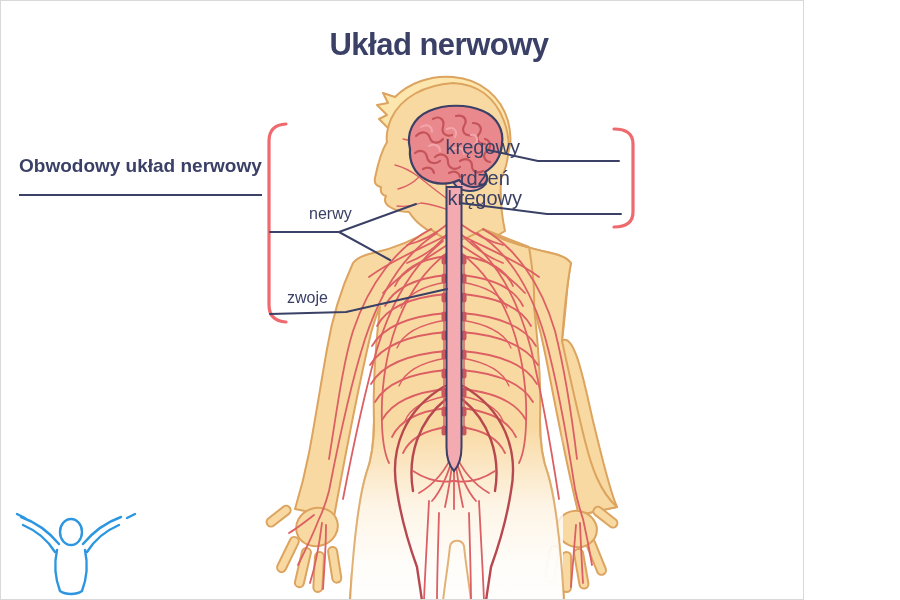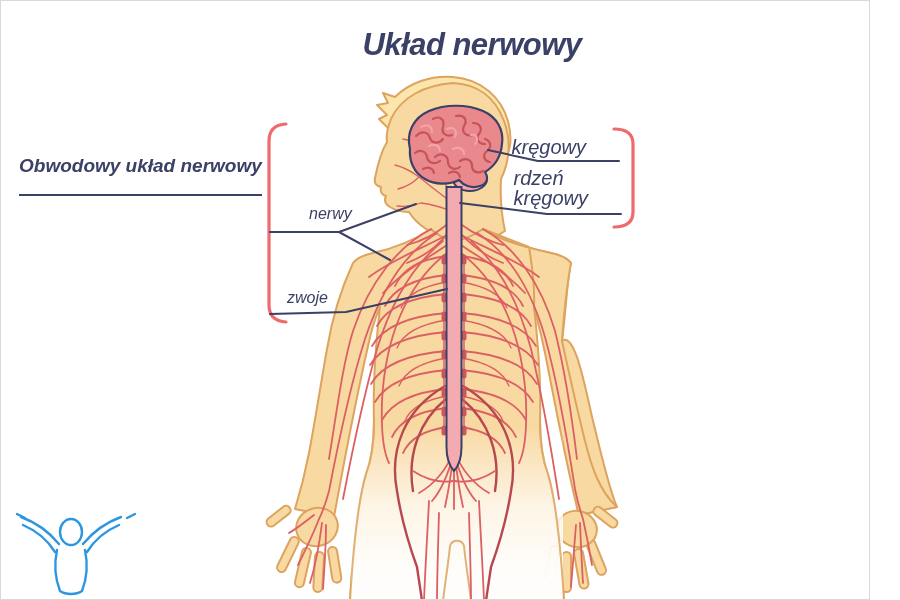--- a/index.html
+++ b/index.html
@@ -1,32 +1,32 @@
 <!DOCTYPE html>
 <html style="--navy: #3a4066; --accent-red: #ef6a6e; --nerve-red: #dc5f64; --nerve-dark: #b8484f; --skin: #f9d9a2; --skin-outline: #dca45f; --hair: #fce6ad; --brain-fill: #e9888d; --brain-fold: #c4545a; --cord-fill: #f3aab0; --logo-blue: #2d96e0; --ink: #1c1c1c;"><head>
 <meta charset="utf-8">
 <style>
   :root{
     --navy:#3a4066; --accent-red:#ef6a6e; --nerve-red:#dc5f64; --nerve-dark:#b8484f;
     --skin:#f9d9a2; --skin-outline:#dca45f; --hair:#fce6ad; --brain-fill:#e9888d;
     --brain-fold:#c4545a; --cord-fill:#f3aab0; --logo-blue:#2d96e0; --ink:#1c1c1c;
   }
   html,body{margin:0;padding:0;background:#fff;}
-  .canvas{position:relative;width:870px;height:600px;background:#fff;
+  .canvas{position:relative;width:804px;height:600px;background:#fff;
     border:1px solid #d9d9d9;box-sizing:border-box;overflow:hidden;
-    font-family:"Liberation Sans",sans-serif;font-style:italic;}
+    font-family:"Liberation Sans",sans-serif;}
   .art{position:absolute;left:0;top:0;}
   .lbl{position:absolute;color:var(--navy,#3a4066);line-height:1.05;white-space:nowrap;}
   .title{left:74px;right:0;top:28px;text-align:center;font-size:31px;font-weight:bold;letter-spacing:-0.5px;}
   .peripheral{left:18px;top:155px;font-size:19px;font-weight:bold;border-bottom:2px solid var(--navy,#3a4066);padding-bottom:18px;}
   .central{left:657px;top:156px;font-size:20px;letter-spacing:-0.4px;}
   .nerwy{left:286px;top:205px;font-size:16px;margin-left:22px;}
   .zwoje{left:286px;top:289px;font-size:16px;}
   .mozgowie{right:283px;top:136px;font-size:20px;}
-  .rdzen{right:281px;top:167px;font-size:20px;text-align:left;white-space:pre-line;line-height:20px;}
+  .rdzen{right:281px;top:167px;font-size:20px;text-align:center;white-space:pre-line;line-height:20px;}
   .logo{position:absolute;left:0;top:500px;width:260px;height:95px;}
   
   .skin{fill:var(--skin,#f9d9a2);stroke:var(--skin-outline,#dca45f);stroke-width:2;stroke-linejoin:round;}
   .hairfill{fill:var(--hair,#fce6ad);stroke:var(--skin-outline,#dca45f);stroke-width:2;stroke-linejoin:round;}
   .nv{stroke:var(--nerve-red,#dc5f64);stroke-width:1.8;fill:none;stroke-linecap:round;}
   .nvt{stroke:var(--nerve-red,#dc5f64);stroke-width:1.3;fill:none;stroke-linecap:round;}
   .nvd{stroke:var(--nerve-dark,#b8484f);stroke-width:2.4;fill:none;stroke-linecap:round;}
   .chain{stroke:#d25c61;stroke-width:1.4;fill:none;}
   .knots{stroke:#cc565e;stroke-width:5;fill:none;stroke-linecap:round;stroke-dasharray:5 14;}
   .cord{fill:var(--cord-fill,#f3aab0);stroke:var(--navy,#3a4066);stroke-width:2;}

